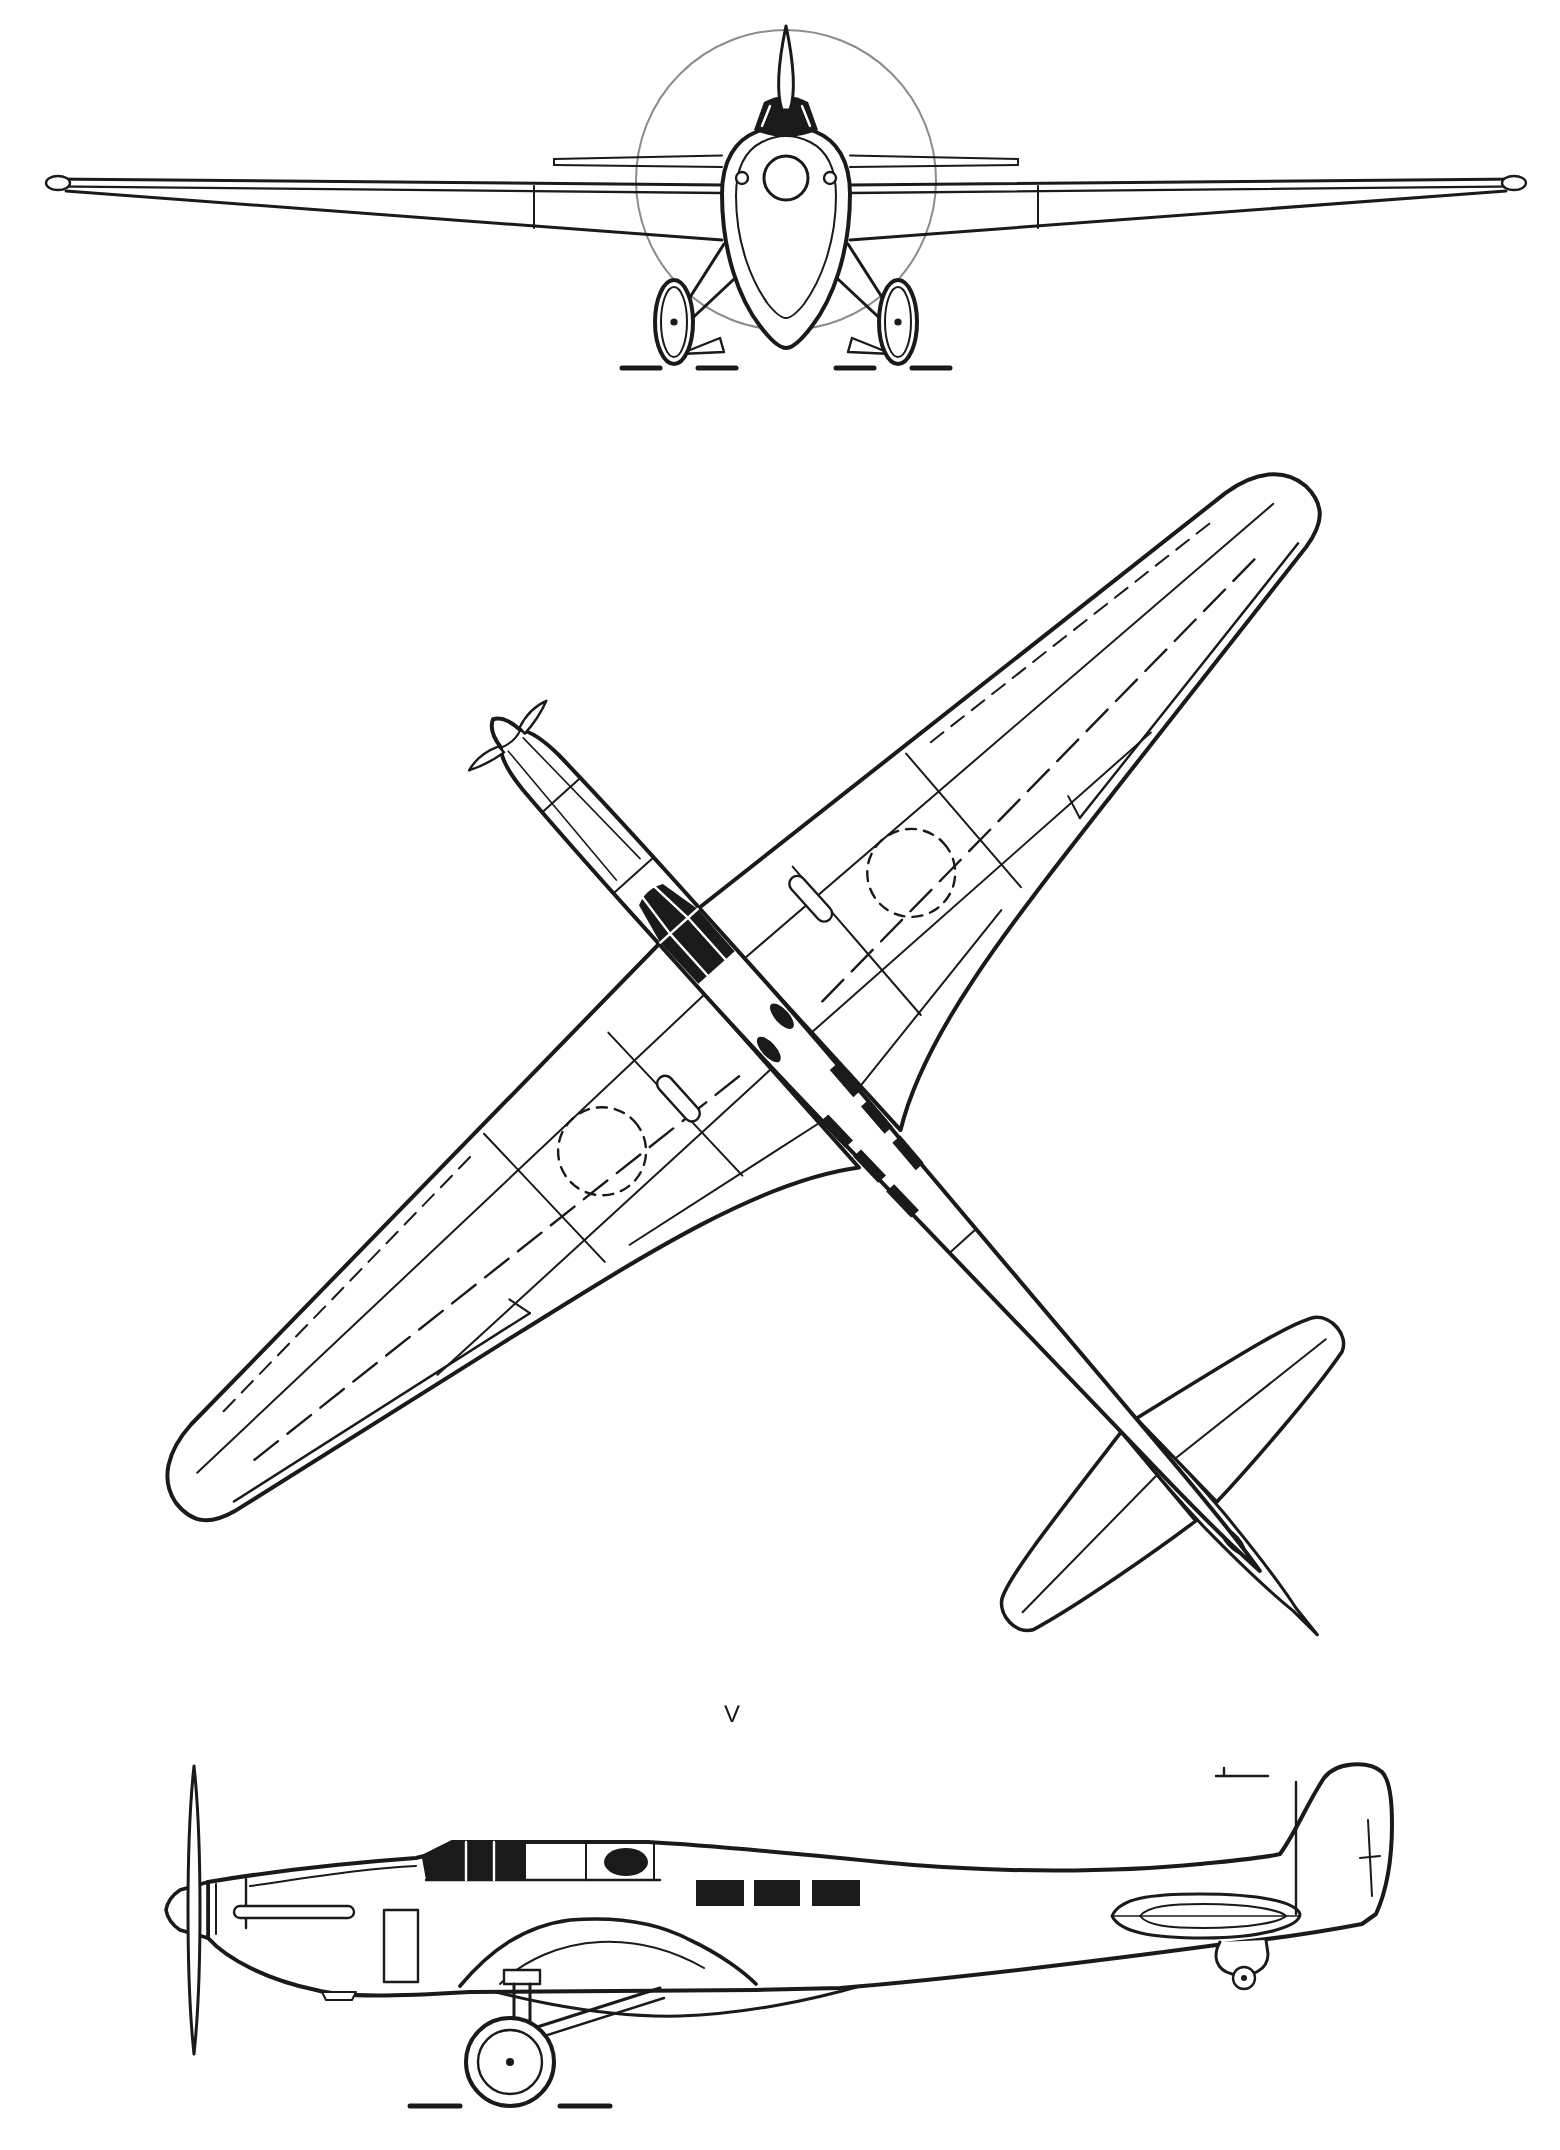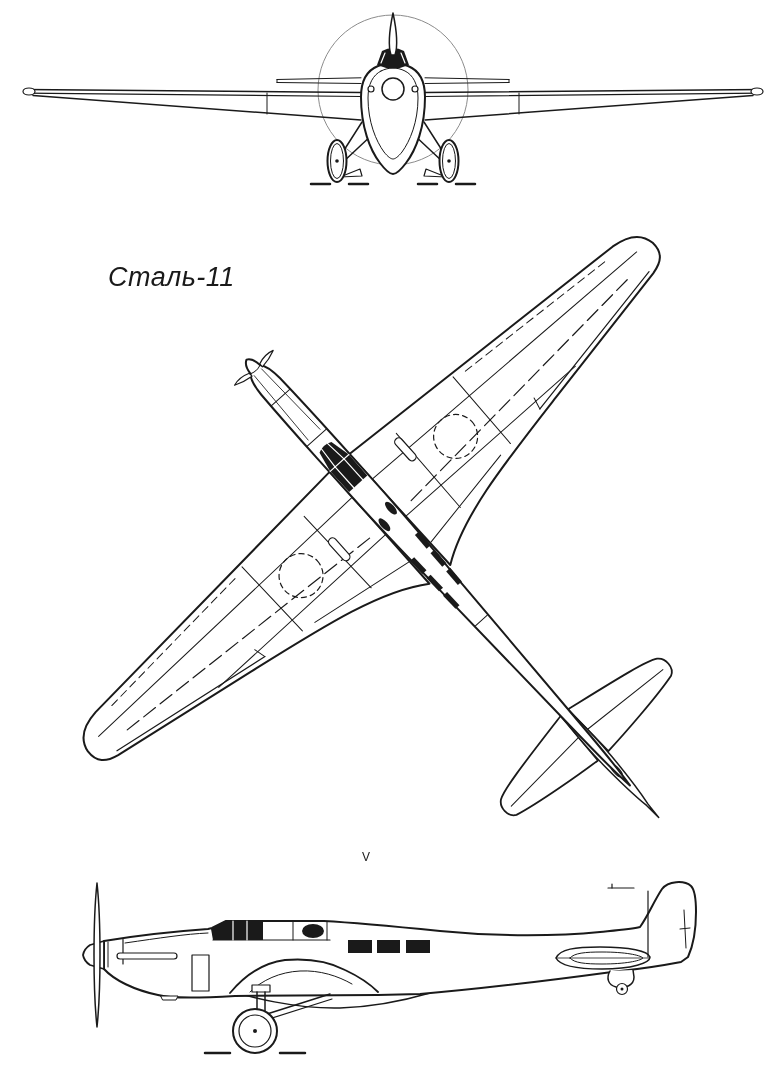--- a/index.html
+++ b/index.html
@@ -16,21 +16,20 @@
   .s12{stroke-width:1.2}.s1{stroke-width:1}.s08{stroke-width:.8}
   .title{position:absolute;left:108px;top:262px;font-style:italic;font-size:27px;
          letter-spacing:.5px;color:var(--ink);}
   .vmark{font-size:12px;fill:var(--ink);font-family:"Liberation Sans",sans-serif;}
 </style>
 </head>
 <body>
 
 <div class="stage">
 
-  <div class="title">Сталь-11</div>
 
   <svg width="780" height="1075" viewBox="0 0 780 1075">
 
     <g>
       <circle class="disc s1" cx="393" cy="90" r="75"></circle>
 
       <g>
         <path class="ln s1" d="M 277,79.5 L 361,77.8"></path>
         <path class="ln s1" d="M 277,82.5 L 361,83.5"></path>
         <path class="ln s1" d="M 277,79.5 L 277,82.5"></path>

